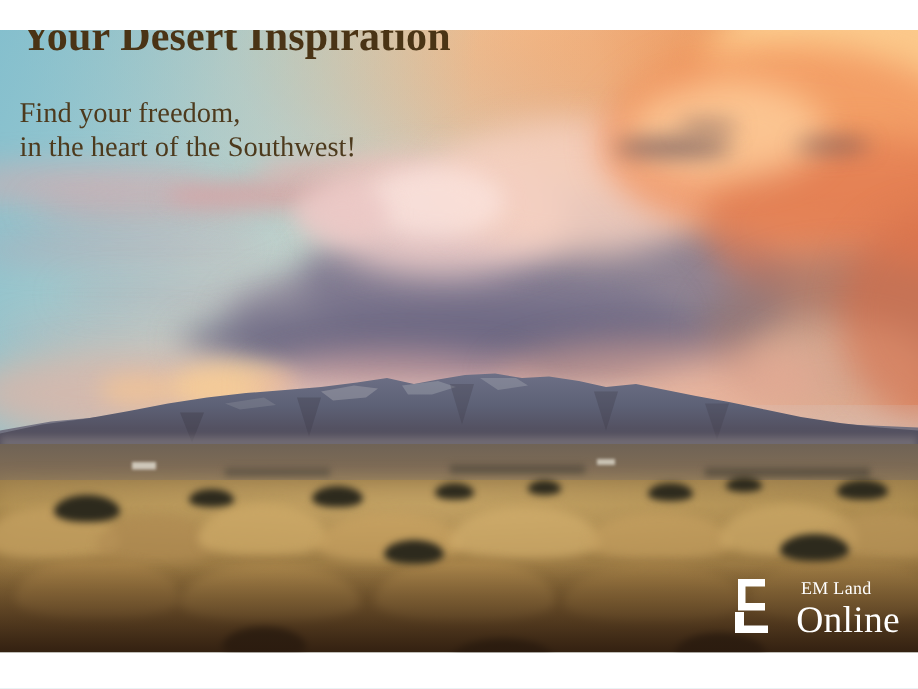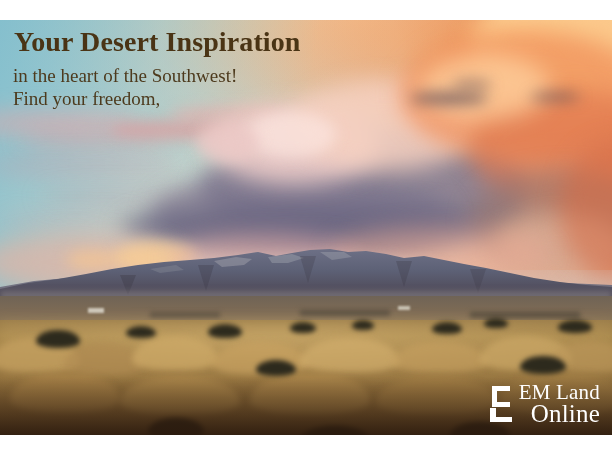--- a/index.html
+++ b/index.html
@@ -121,21 +121,21 @@
     position: absolute;
     left: 0; top: 205px;
     width: 612px; height: 85px;
   }
   .mtn-wrap svg { display: block; }
 
   
   .headline {
     position: absolute;
     left: 14px;
-    top: 26px;
+    top: 9px;
     font-family: "Liberation Serif", serif;
     font-weight: bold;
     font-size: 28px;
     line-height: 32px;
     letter-spacing: 0.1px;
     color: #4a3415;
     white-space: nowrap;
   }
   .subhead {
     position: absolute;
@@ -167,23 +167,23 @@
     position: absolute;
     left: 25px; top: 0;
     width: 87px;
     text-align: right;
     font-family: "Liberation Serif", serif;
     color: #ffffff;
     line-height: 21px;
   }
   .logo-line1 {
     display: block;
-    font-size: 21px;
+    font-size: 12px;
     letter-spacing: 0.2px;
-    text-align: right;
+    text-align: center;
     padding-left: 2px;
   }
   .logo-line2 {
     display: block;
     font-size: 25px;
     letter-spacing: 0.2px;
     text-align: right;
   }
 
   
@@ -319,22 +319,22 @@
     <div class="bush" style="left:148px; top:398px; width:56px; height:22px; background:#241c12;"></div>
     <div class="bush" style="left:300px; top:406px; width:70px; height:24px; background:#211a10;"></div>
     <div class="bush" style="left:450px; top:402px; width:60px; height:22px; background:#241c12;"></div>
 
     <div class="grass-dark-bottom"></div>
   </div>
 
   <div class="headline">Your Desert Inspiration</div>
 
   <div class="subhead">
+    <span>Find your freedom,</span>
     <span>in the heart of the Southwest!</span>
-    <span>Find your freedom,</span>
   </div>
 
   <div class="logo">
     <span class="logo-mark">
       <svg width="26" height="40" viewBox="0 0 26 40" aria-hidden="true">
 
         <path d="M4,2 L22,2 L22,7 L9,7 L9,18 L22,18 L22,23 L4,23 Z" fill="#ffffff"></path>
 
         <path d="M2,24 L2,38 L24,38 L24,33 L8,33 L8,24 Z" fill="#ffffff"></path>
       </svg>

